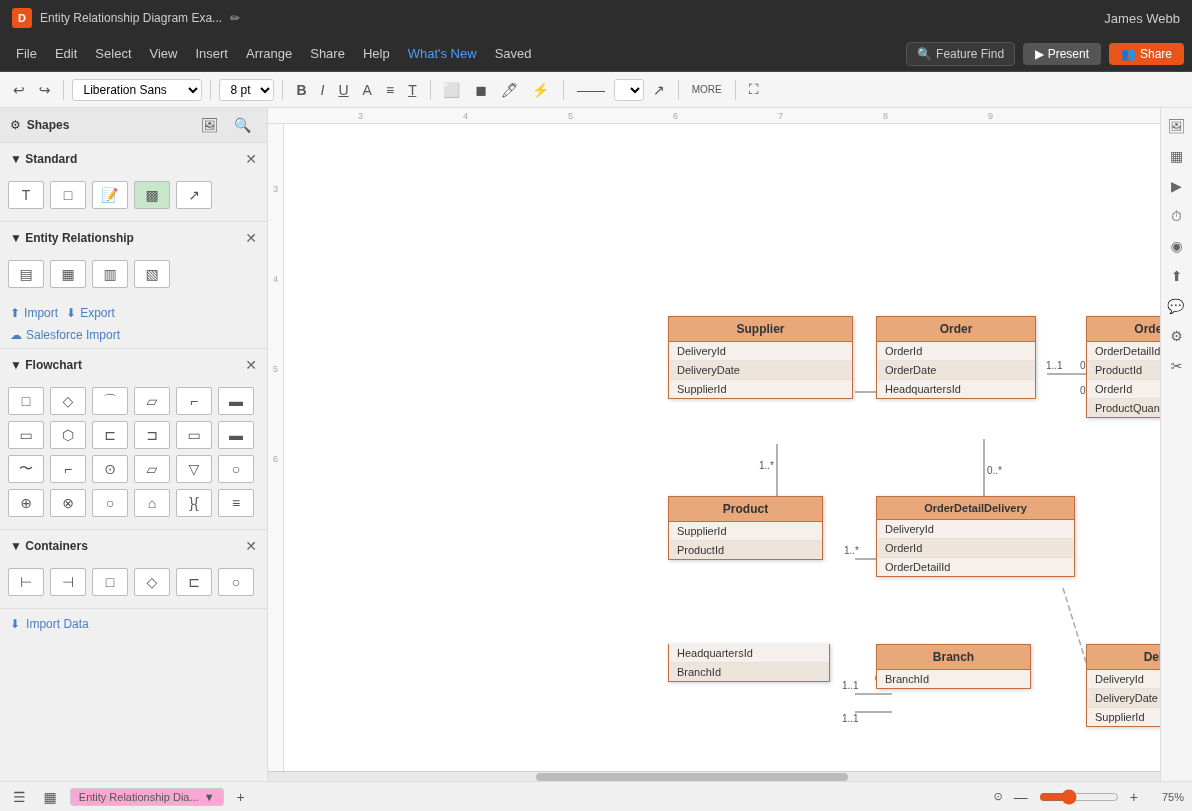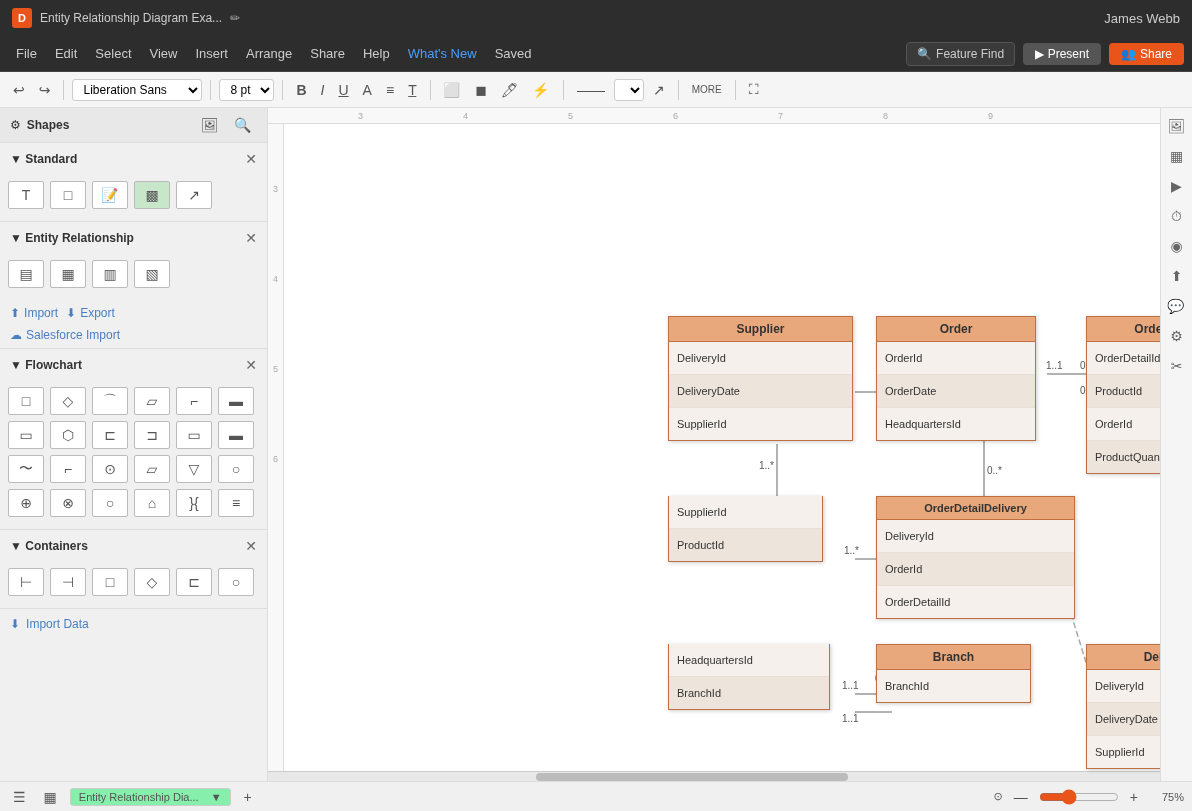--- a/index.html
+++ b/index.html
@@ -77,31 +77,31 @@
     .right-icon { width: 24px; height: 24px; display: flex; align-items: center; justify-content: center; cursor: pointer; color: #666; font-size: 14px; border-radius: 3px; }
 
     
     #bottombar {
       display: flex; align-items: center; background: #f0f0f0; border-top: 1px solid #ddd;
       height: 30px; padding: 0 8px; gap: 8px; font-size: 11px; color: #555;
     }
     #bottombar-left { display: flex; align-items: center; gap: 8px; }
     #bottombar-center { flex: 1; display: flex; align-items: center; justify-content: center; }
     #bottombar-right { display: flex; align-items: center; gap: 6px; }
-    .tab-item { padding: 2px 8px; cursor: pointer; background: #86efac; border: 1px solid #ccc; border-radius: 3px; font-size: 11px; display: flex; align-items: center; gap: 12px; }
+    .tab-item { padding: 2px 8px; cursor: pointer; background: #f9a8d4; border: 1px solid #ccc; border-radius: 3px; font-size: 11px; display: flex; align-items: center; gap: 5px; }
     .zoom-slider { width: 80px; accent-color: #e8541a; }
 
     
     .erd-table { position: absolute; font-size: 12px; box-shadow: 1px 1px 4px rgba(0,0,0,0.2); }
     .erd-header {
       background: #e8a87c; border: 1px solid #c07040; padding: 5px 8px;
       font-weight: bold; color: #333; text-align: center;
     }
     .erd-body { border: 1px solid #c07040; border-top: none; background: white; }
-    .erd-row { padding: 10px 8px; border-bottom: 1px solid #e8e0d8; font-size: 11px; color: #333; }
+    .erd-row { padding: 3px 8px; border-bottom: 1px solid #e8e0d8; font-size: 11px; color: #333; }
     .erd-row:last-child { border-bottom: none; }
     .erd-row.alt { background: #f5f0eb; }
     .erd-row.darker { background: #ede5dc; }
 
     .scrollbar-h {
       height: 10px; background: #e8e8e8; border-top: 1px solid #ccc;
       position: absolute; bottom: 0; left: 0; right: 0;
     }
     .scrollbar-h-thumb {
       height: 8px; margin-top: 1px; background: #bbb; border-radius: 4px;
@@ -380,20 +380,21 @@
       <div class="erd-header">OrderDetail</div>
       <div class="erd-body">
         <div class="erd-row alt">OrderDetailId</div>
         <div class="erd-row darker">ProductId</div>
         <div class="erd-row alt">OrderId</div>
         <div class="erd-row darker">ProductQuantity</div>
       </div>
     </div>
 
     <div class="erd-table" style="left:400px;top:388px;width:155px;z-index:2;">
+      <div class="erd-header">Product</div>
       <div class="erd-body">
         <div class="erd-row alt">SupplierId</div>
         <div class="erd-row darker">ProductId</div>
       </div>
     </div>
 
     <div class="erd-table" style="left:608px;top:388px;width:199px;z-index:2;">
       <div class="erd-header" style="font-size:11px;">OrderDetailDelivery</div>
       <div class="erd-body">
         <div class="erd-row alt">DeliveryId</div>

